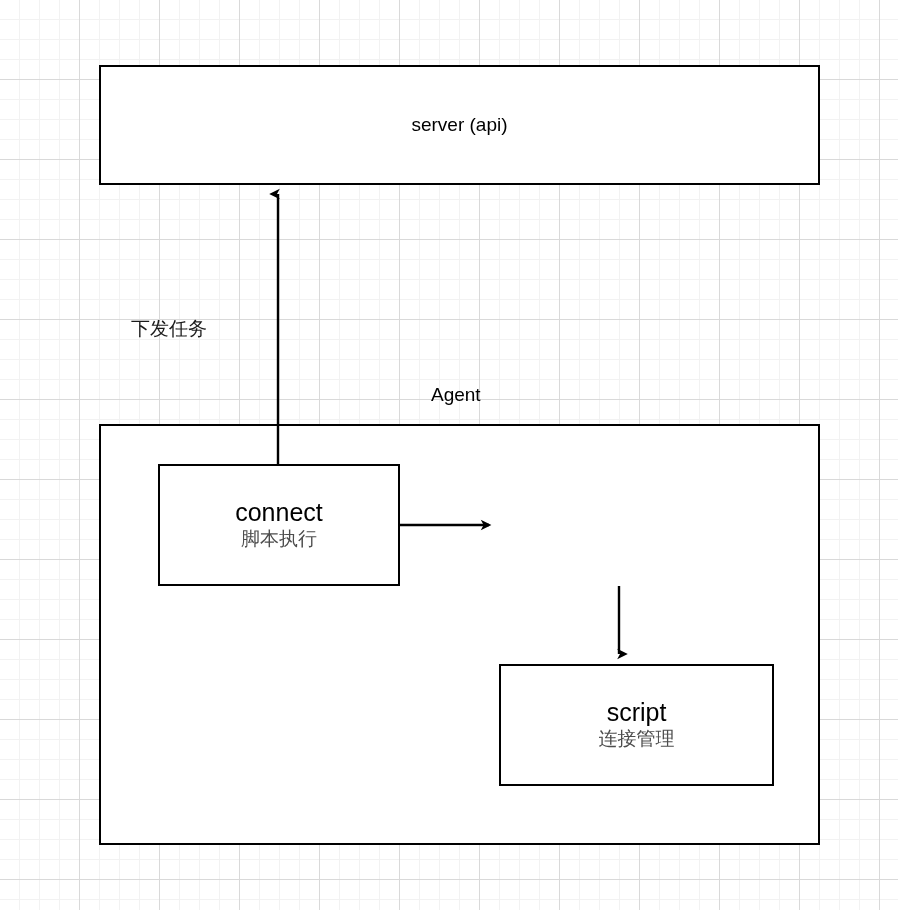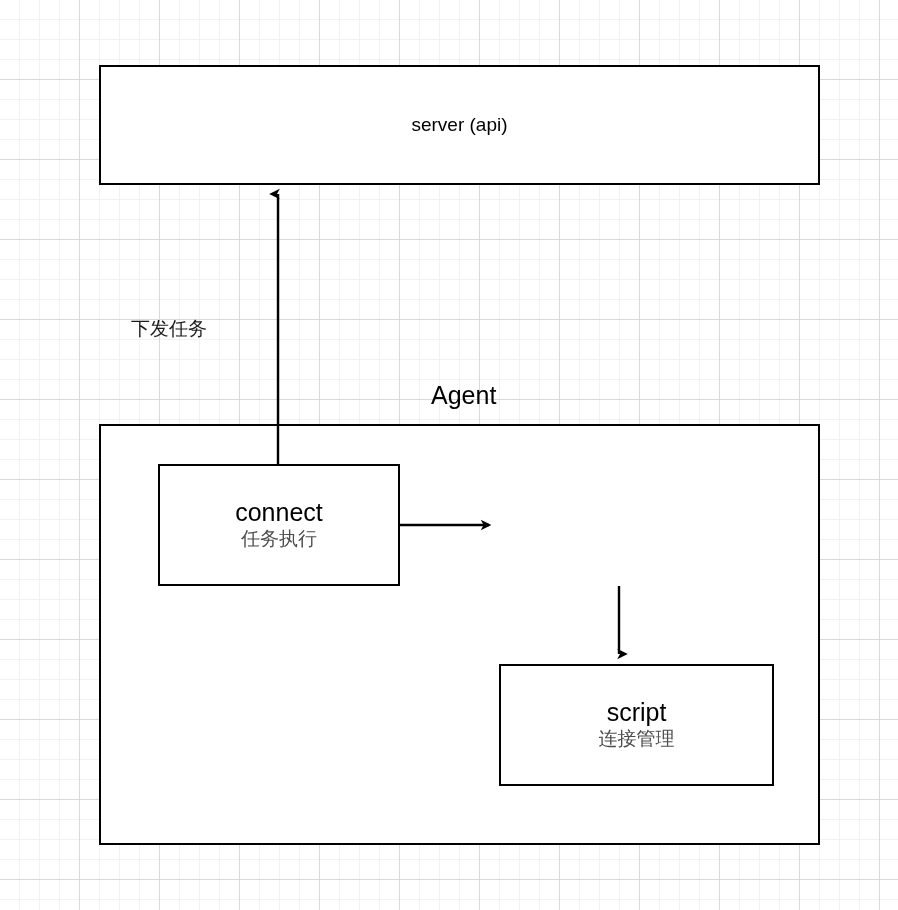--- a/index.html
+++ b/index.html
@@ -100,21 +100,21 @@
   
   .free-label {
     position: absolute;
     color: #000000;
     white-space: nowrap;
     z-index: 4;
   }
   #agent-label {
     left: 431px;
     top: 383px;
-    font-size: 25px;
+    font-size: 19px;
     line-height: 24px;
   }
   #dispatch-label {
     left: 131px;
     top: 281px;
     font-size: 19px;
     line-height: 24px;
     color: #1a1a1a;
     margin-top: 36px;
   }
@@ -166,21 +166,21 @@
   </div>
 
   <div class="free-label" id="dispatch-label">下发任务</div>
 
   <div class="free-label" id="agent-label">Agent</div>
 
   <div class="node" id="agent-container"></div>
 
   <div class="node" id="connect-node">
     <div class="title-en">connect</div>
-    <div class="title-cn">任务执行</div>
+    <div class="title-cn">脚本执行</div>
   </div>
 
 
   <div class="node" id="script-node">
     <div class="title-en">script</div>
     <div class="title-cn">连接管理</div>
   </div>
 
 </div>
 

